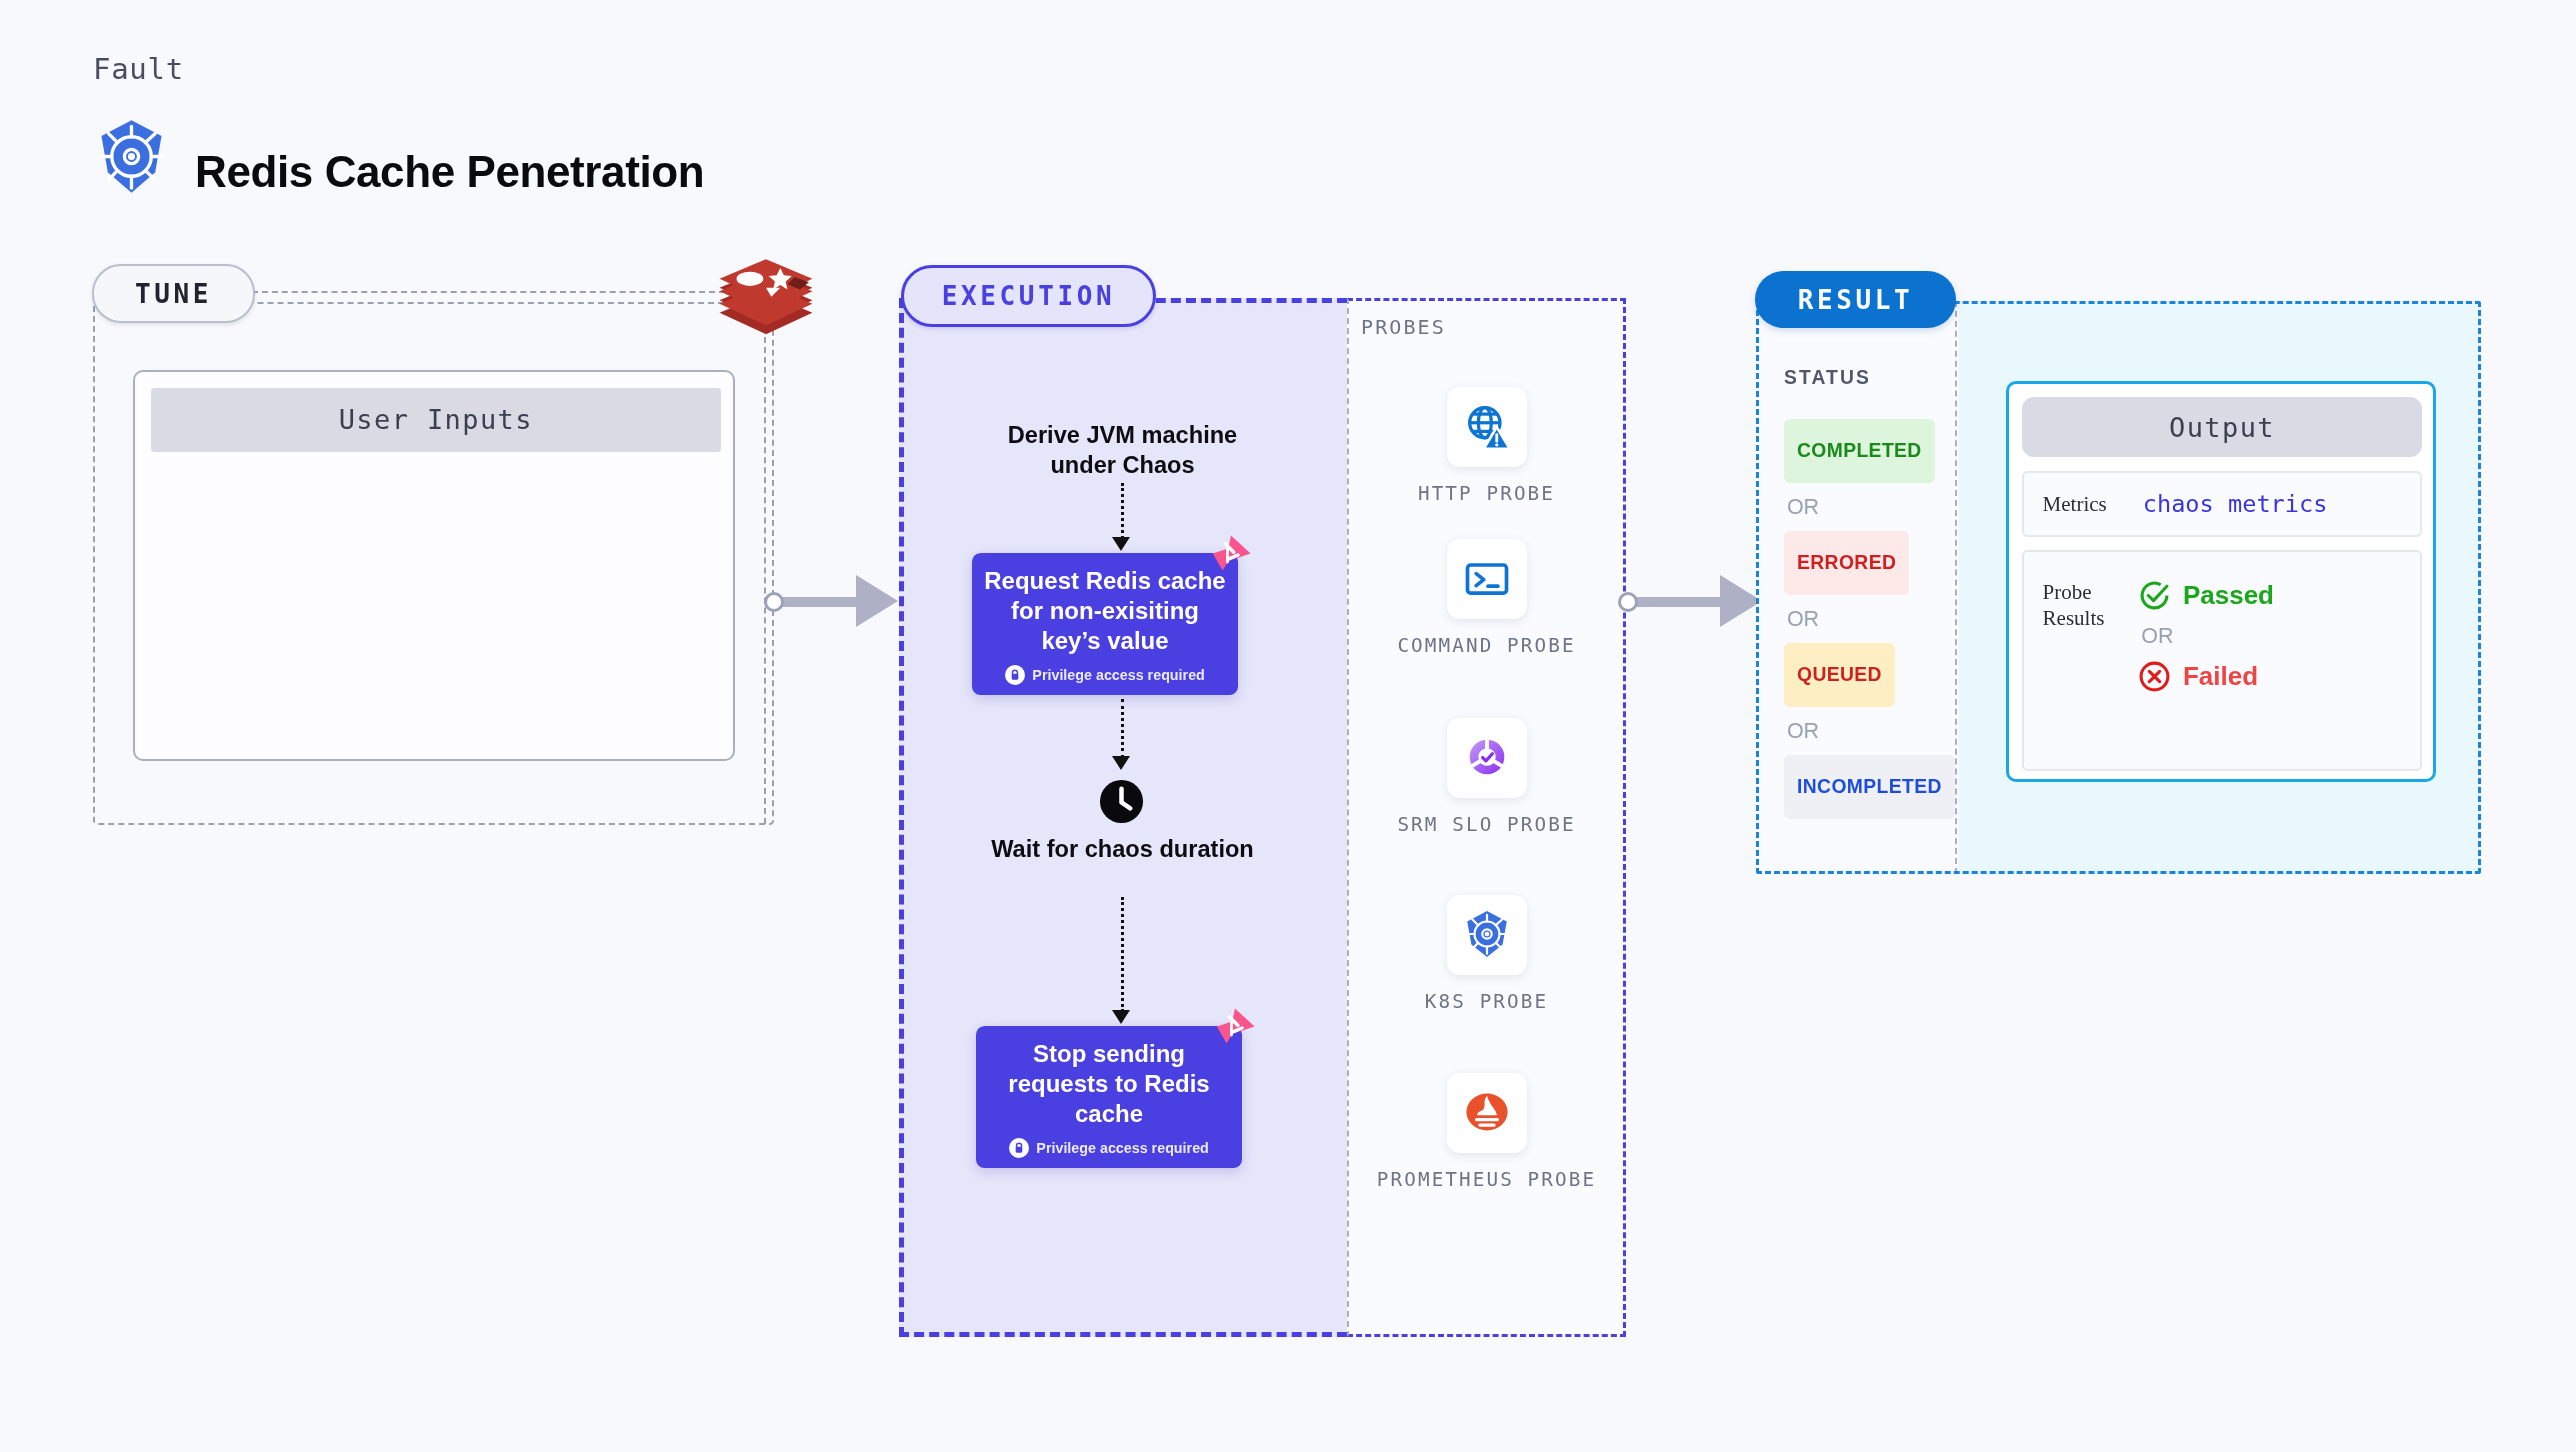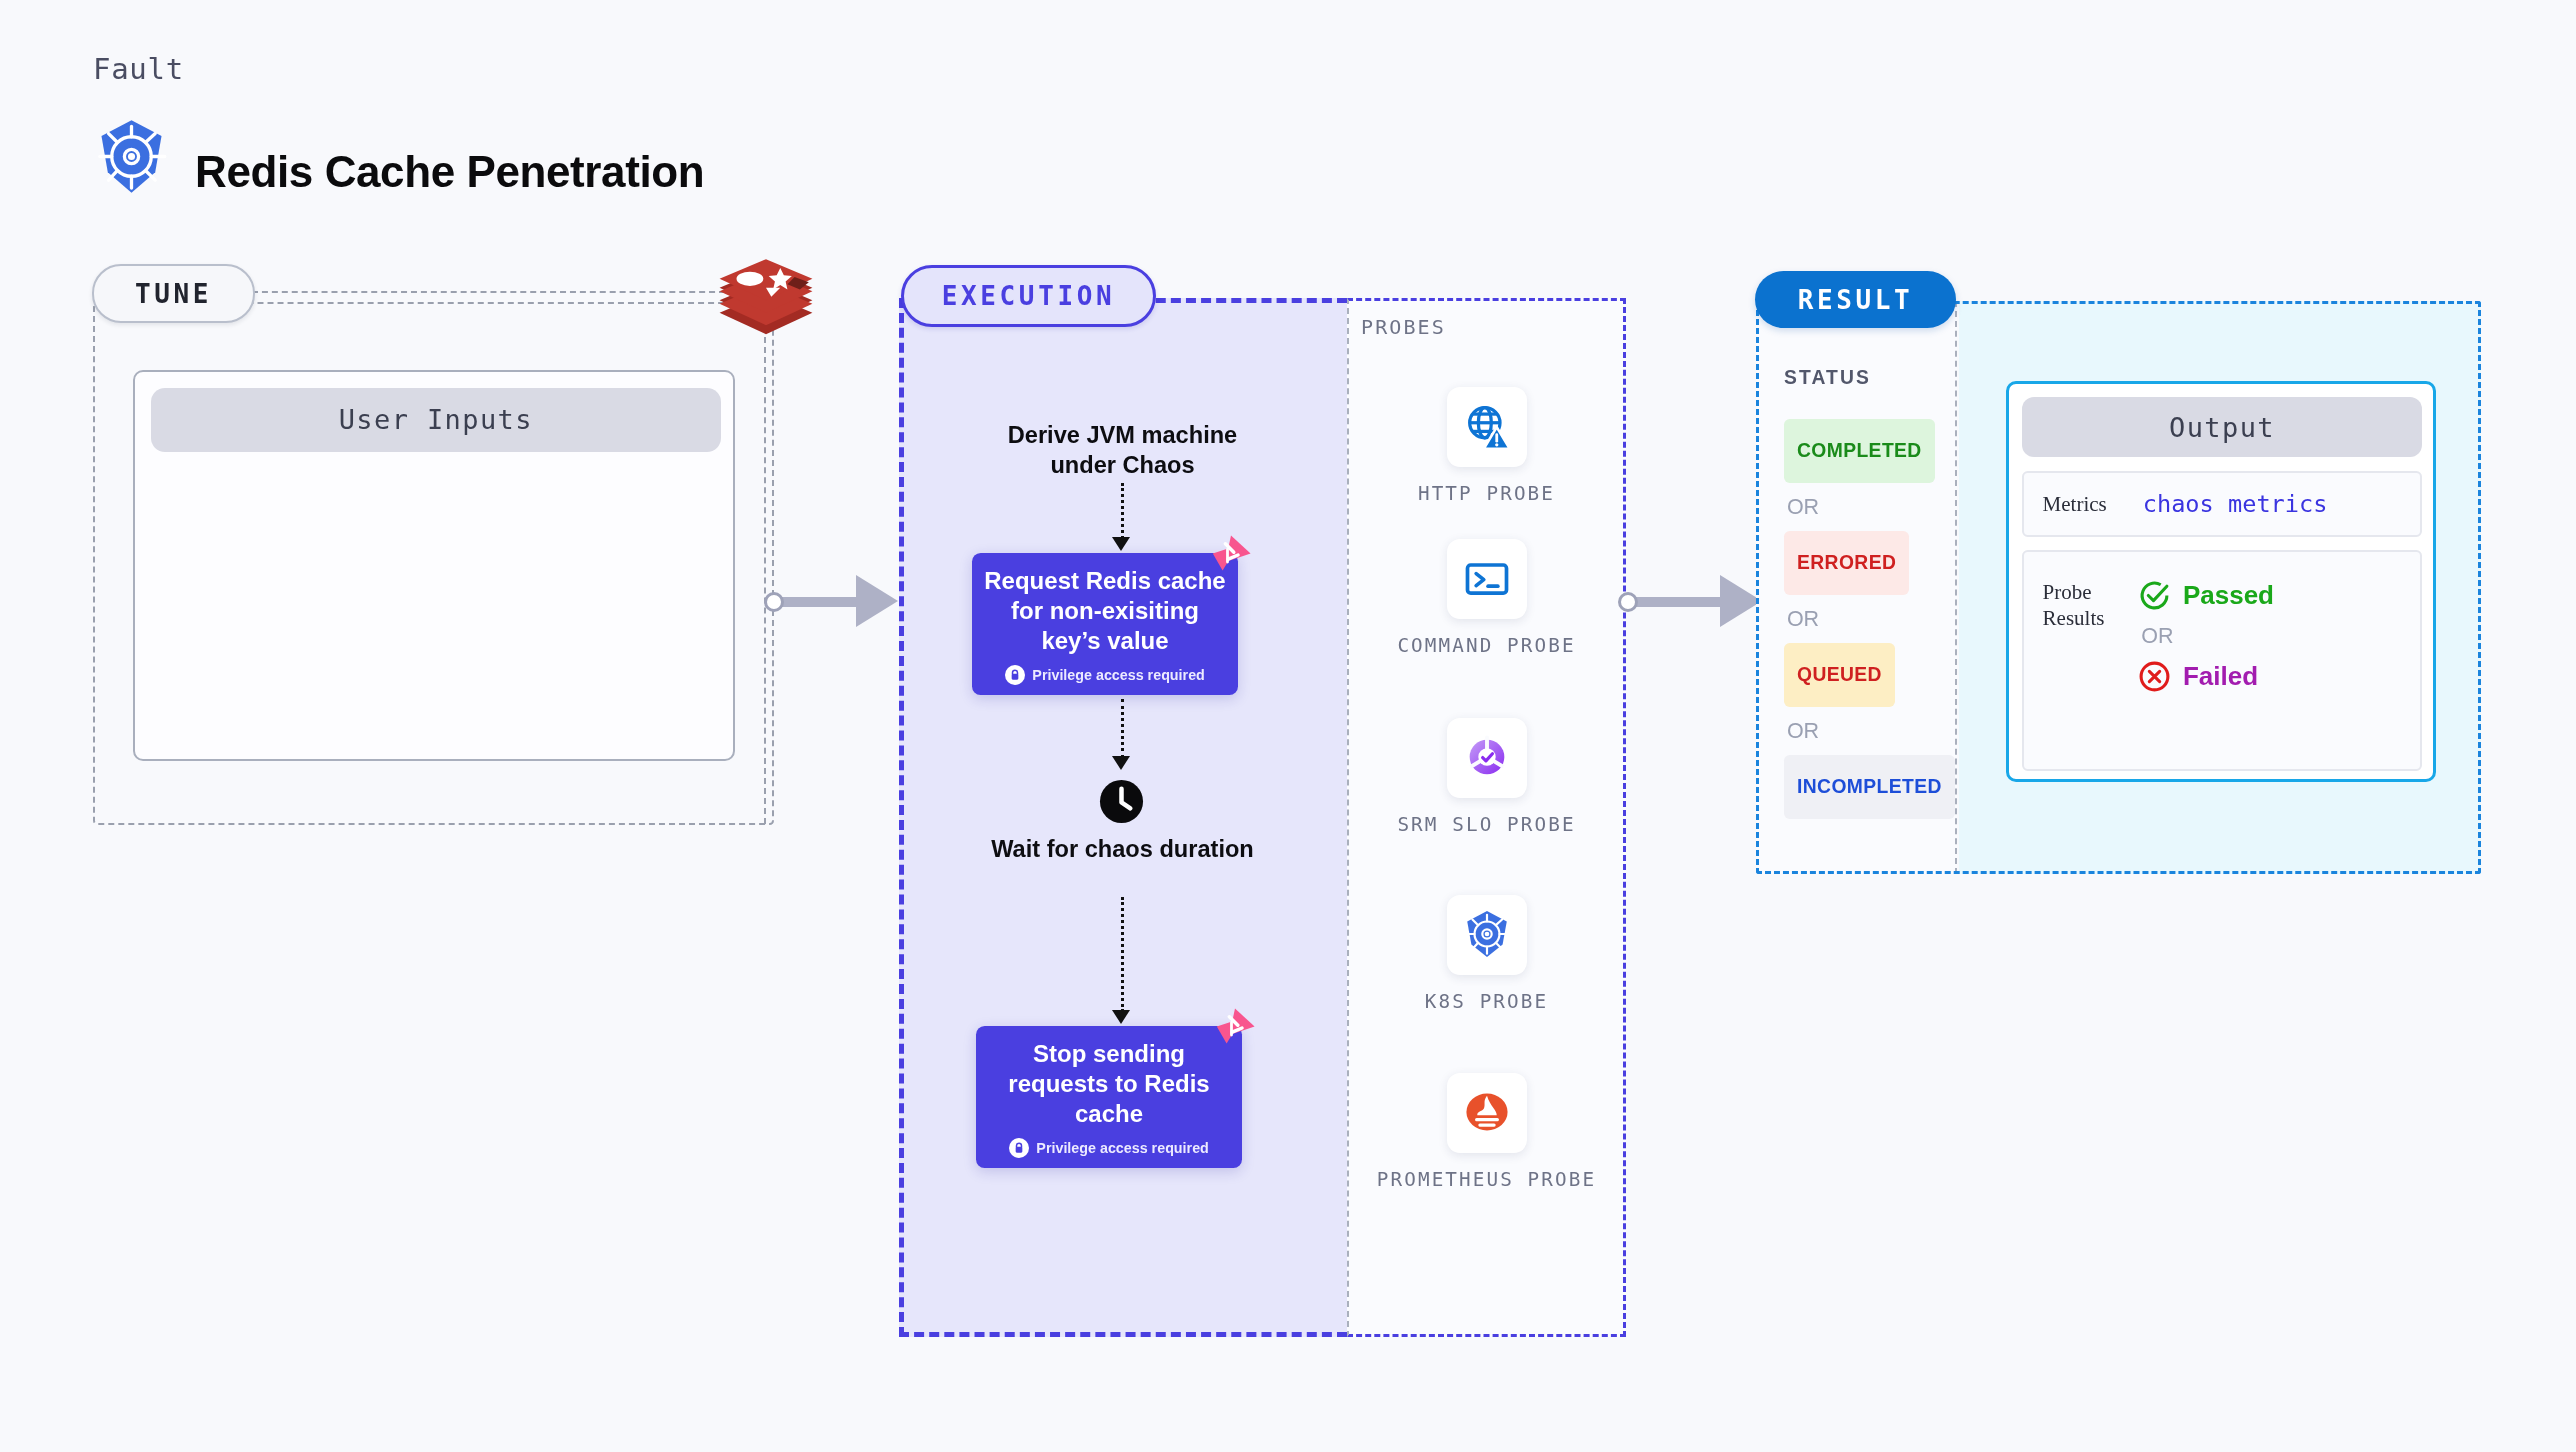--- a/index.html
+++ b/index.html
@@ -39,21 +39,21 @@
     color: #21242e; font-size: 26px; z-index: 5;
     box-shadow: 0 2.1px 4.3px rgba(30,35,60,.10);
   }
   .tune-card {
     position: absolute; left: 133px; top: 370px;
     width: 602px; height: 391px;
     background: #fdfdff; border: 2.9px solid #a9afbd; border-radius: 10px;
   }
   .ui-head {
     position: absolute; left: 15.8px; top: 15.8px; width: 570px; height: 64px;
-    background: #d9dae4; border-radius: 14px;
+    background: #d9dae4; border-radius: 4px;
     display: flex; align-items: center; justify-content: center;
     font-family: "DejaVu Sans Mono", monospace;
     font-size: 27px; color: #3b3f50; letter-spacing: 1.4px;
   }
   .ui-body {
     position: absolute; left: 15.8px; top: 95px; width: 570px; height: 278px;
     background: #f4f5f9; border: 2.1px solid #e1e3ea; border-radius: 5.7px;
   }
   .ui-tunable {
     position: absolute; left: 21.5px; top: 40px;
@@ -500,20 +500,20 @@
           <span class="txt" style="color:#1aa81a;">Passed</span>
         </div>
         <div class="pr-or">OR</div>
         <div class="pr-line">
           <span class="pr-ic">
             <svg viewBox="0 0 32 32">
               <circle cx="16" cy="16" r="13" fill="none" stroke="#e01b1b" stroke-width="3"></circle>
               <path d="M11 11 L21 21 M21 11 L11 21" stroke="#e01b1b" stroke-width="3" stroke-linecap="round"></path>
             </svg>
           </span>
-          <span class="txt" style="color:#a21caf;">Failed</span>
+          <span class="txt" style="color:#ef4444;">Failed</span>
         </div>
       </div>
     </div>
   </div>
 
 </div>
 
 
 </body></html>

